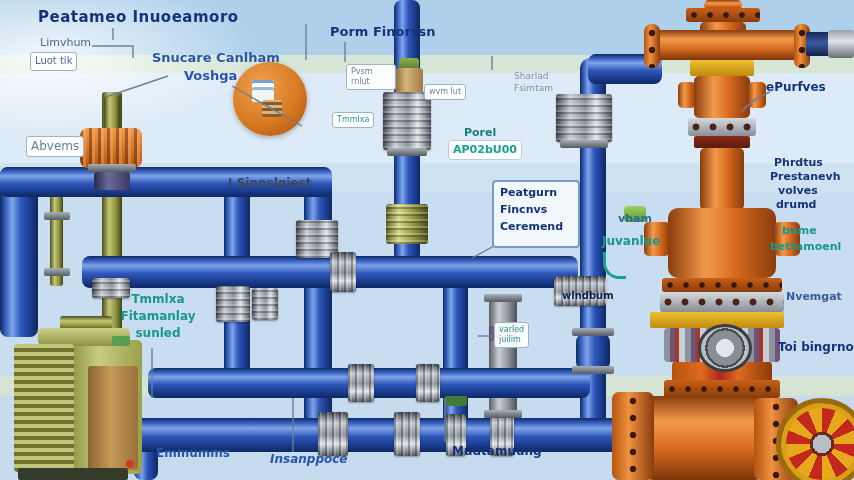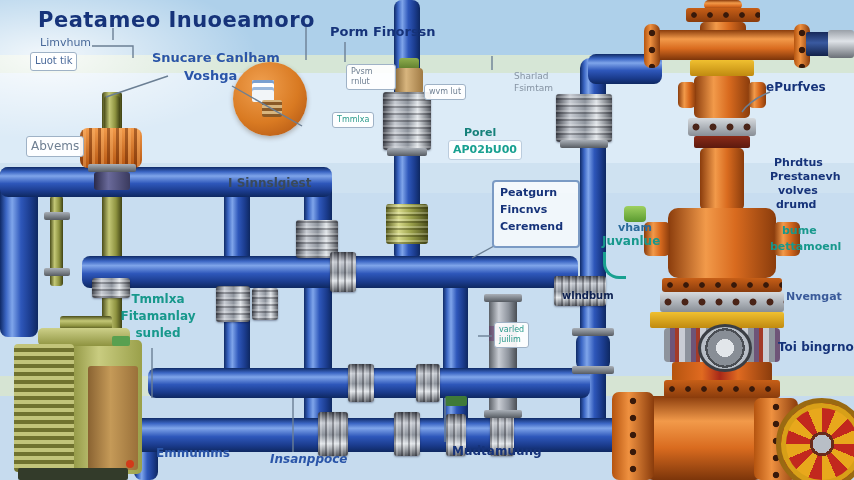--- a/index.html
+++ b/index.html
@@ -153,21 +153,21 @@
       <line x1="492" y1="56" x2="492" y2="70"></line>
       <path d="M770,92 Q750,100 742,112"></path>
       <line x1="152" y1="348" x2="152" y2="398"></line>
       <line x1="293" y1="398" x2="293" y2="452"></line>
       <line x1="445" y1="398" x2="445" y2="442"></line>
       <line x1="478" y1="336" x2="492" y2="336"></line>
       <line x1="494" y1="246" x2="472" y2="258"></line>
     </g>
   </svg>
 
-  <div class="lbl navy" style="left:38px;top:8px;font-size:21px;letter-spacing:.5px;">Peatameo Inuoeamoro</div>
+  <div class="lbl navy" style="left:38px;top:8px;font-size:15px;letter-spacing:.5px;">Peatameo Inuoeamoro</div>
   <div class="lbl" style="left:40px;top:36px;font-size:11px;color:#4a6a9a;">Limvhum</div>
   <div class="chip" style="left:30px;top:52px;font-size:10px;color:#4a6a9a;">Luot tik</div>
   <div class="chip" style="left:26px;top:96px;font-size:12px;margin-top:40px;">Abvems</div>
   <div class="lbl blue" style="left:152px;top:50px;font-size:13px;">Snucare Canlham</div>
   <div class="lbl blue" style="left:184px;top:68px;font-size:13px;">Voshga</div>
   <div class="lbl" style="left:228px;top:176px;font-size:12px;color:#3a4a5a;font-weight:bold;">I Sinnslgiest</div>
 
   <div class="lbl navy" style="left:330px;top:24px;font-size:13px;">Porm Finorssn</div>
 
   <div class="chip" style="left:346px;top:64px;width:40px;">
@@ -184,21 +184,21 @@
 
   <div class="lbl" style="left:464px;top:126px;font-size:11px;color:#15807a;font-weight:bold;">Porel</div>
   <div class="chip" style="left:448px;top:140px;font-size:11px;color:#18a090;font-weight:bold;border-color:#bcd;">AP02bU00</div>
 
   <div class="abs" style="left:492px;top:180px;width:88px;height:68px;background:rgba(255,255,255,.75);border:2px solid #7a9ac4;border-radius:4px;z-index:38;padding:4px 6px;box-sizing:border-box;">
     <div class="navy" style="font-size:11px;">Peatgurn</div>
     <div class="navy" style="font-size:11px;margin-top:4px;">Fincnvs</div>
     <div class="navy" style="font-size:11px;margin-top:4px;">Ceremend</div>
   </div>
 
-  <div class="lbl" style="left:618px;top:221px;font-size:11px;color:#2a6a9a;font-weight:bold;">vham</div>
+  <div class="lbl" style="left:618px;top:212px;font-size:11px;color:#2a6a9a;font-weight:bold;">vham</div>
   <div class="lbl teal" style="left:602px;top:234px;font-size:12px;">Juvanlue</div>
 
   <div class="lbl navy" style="left:766px;top:80px;font-size:12px;">ePurfves</div>
 
   <div class="lbl navy" style="left:774px;top:156px;font-size:11px;text-align:center;">Phrdtus</div>
   <div class="lbl navy" style="left:770px;top:170px;font-size:11px;">Prestanevh</div>
   <div class="lbl navy" style="left:778px;top:184px;font-size:11px;">volves</div>
   <div class="lbl navy" style="left:776px;top:198px;font-size:11px;">drumd</div>
   <div class="lbl teal" style="left:782px;top:224px;font-size:11px;">bume</div>
   <div class="lbl teal" style="left:770px;top:240px;font-size:11px;">bettamoenl</div>

